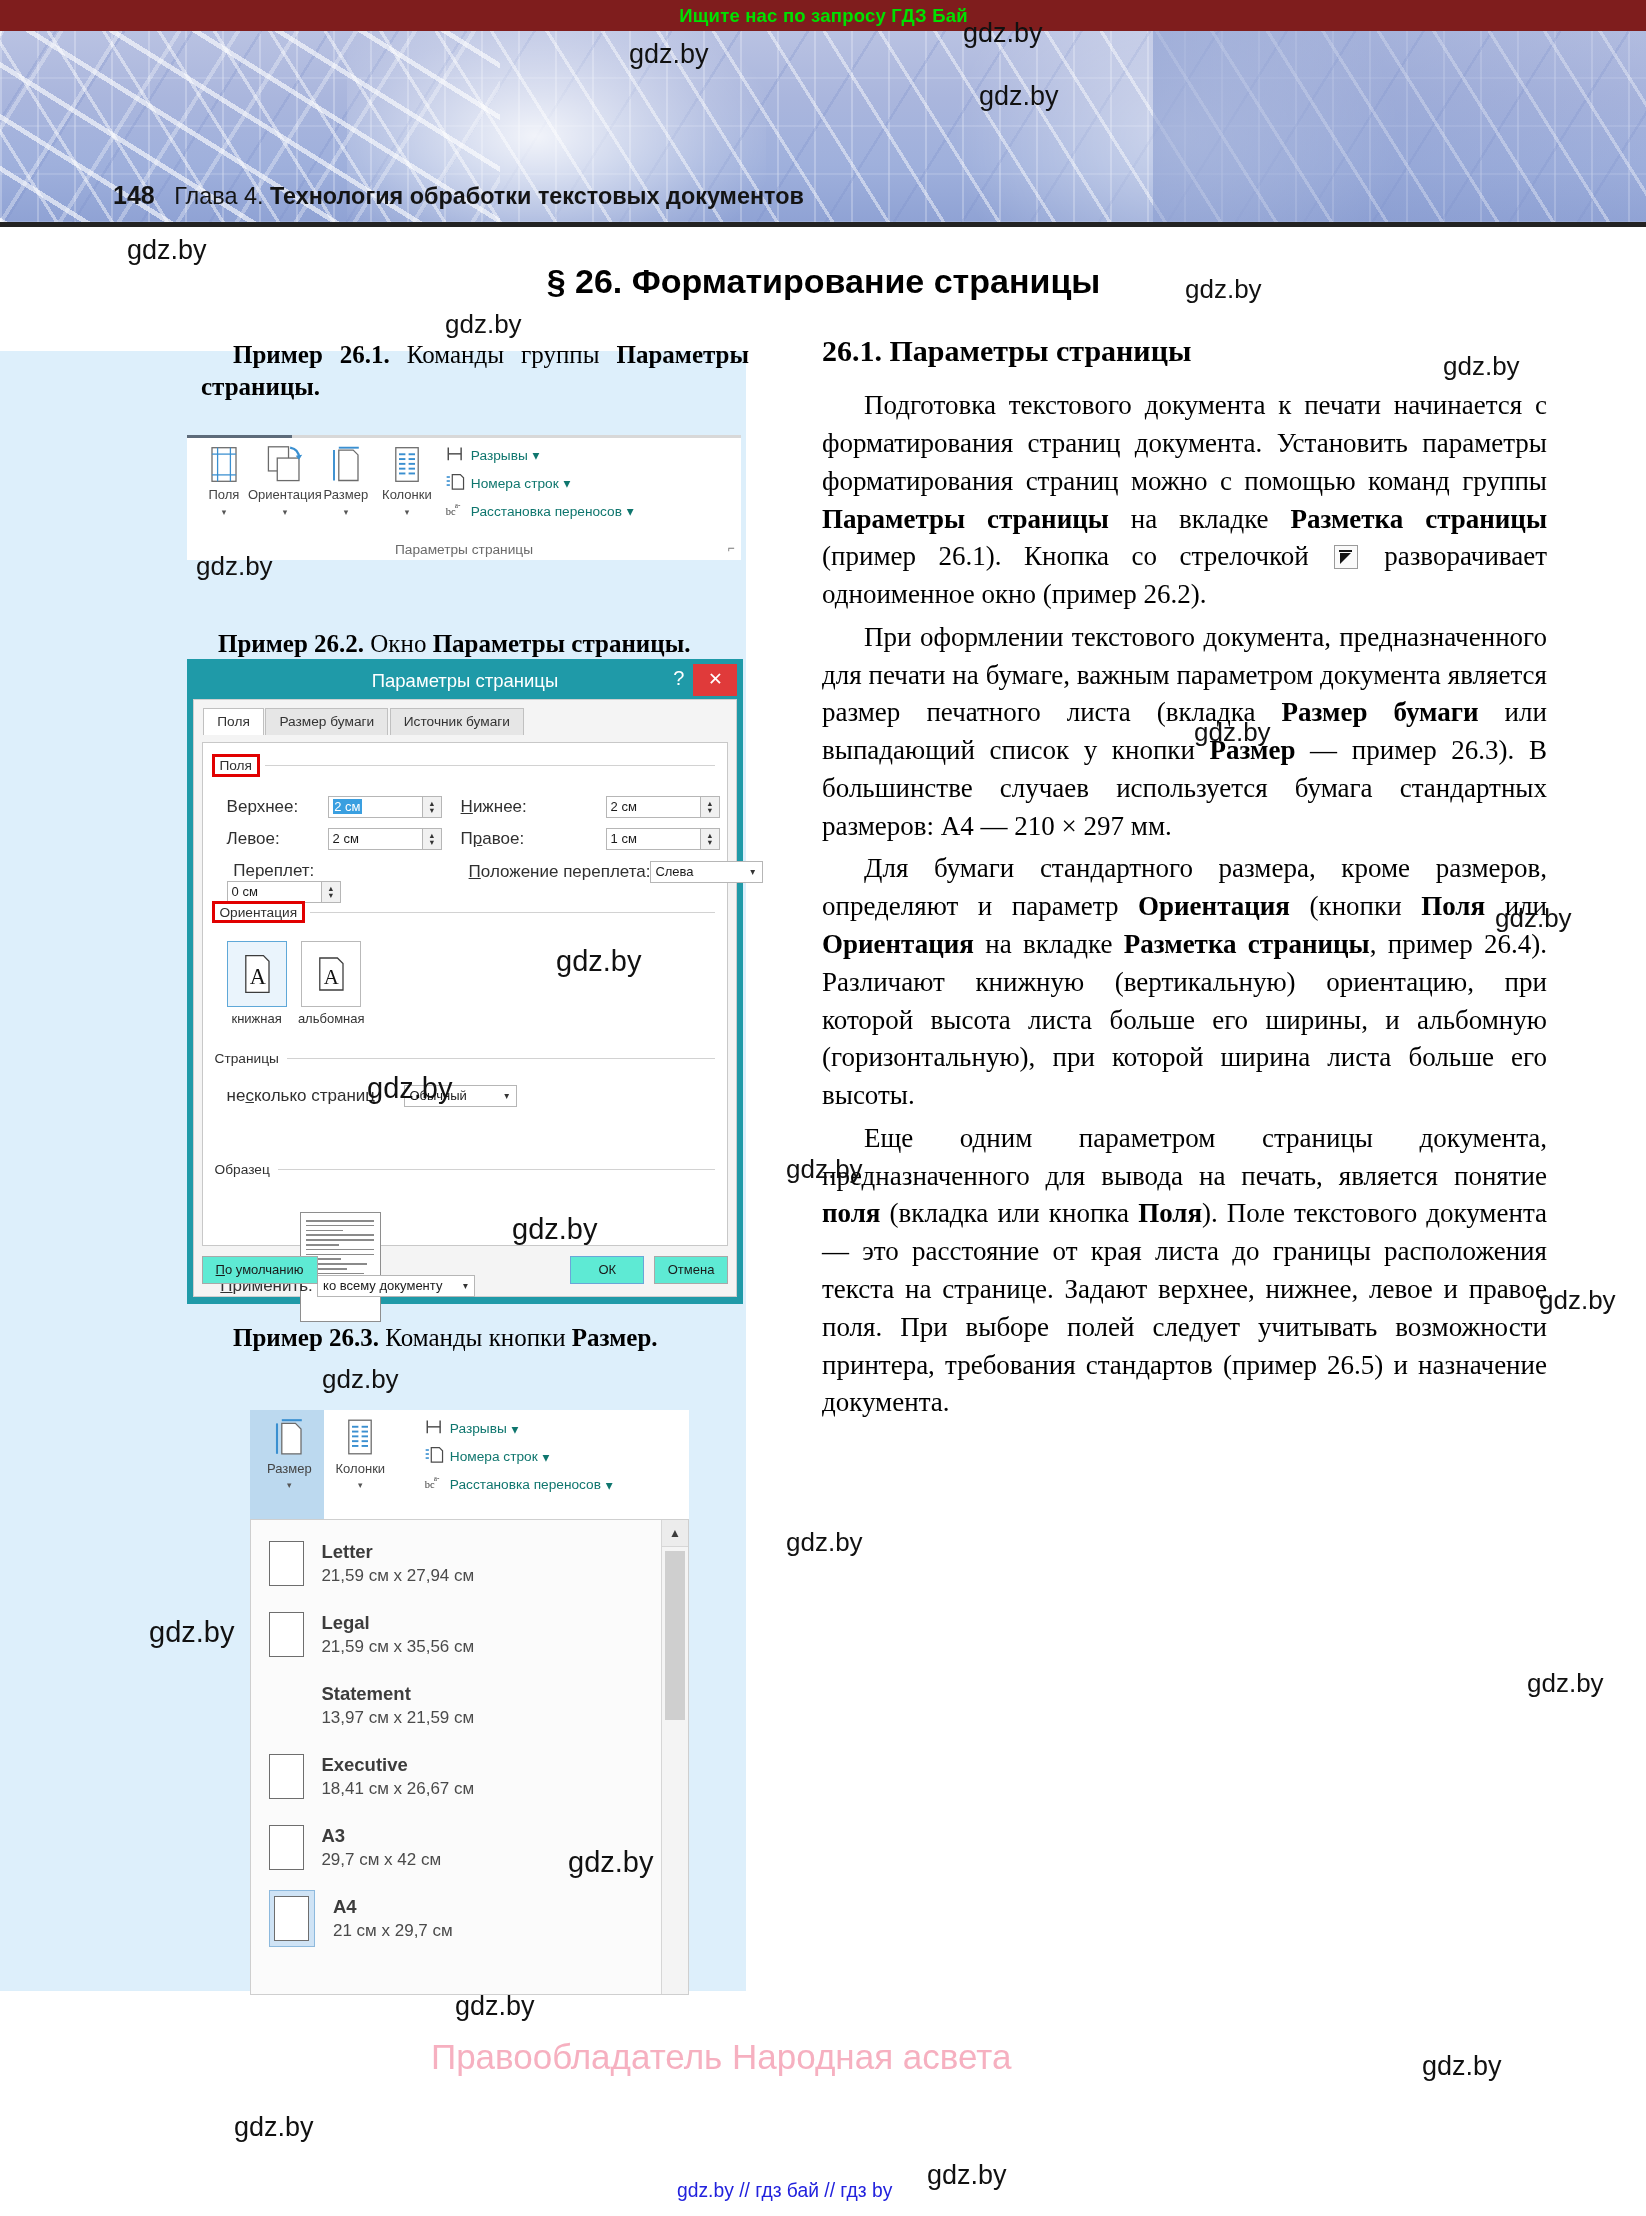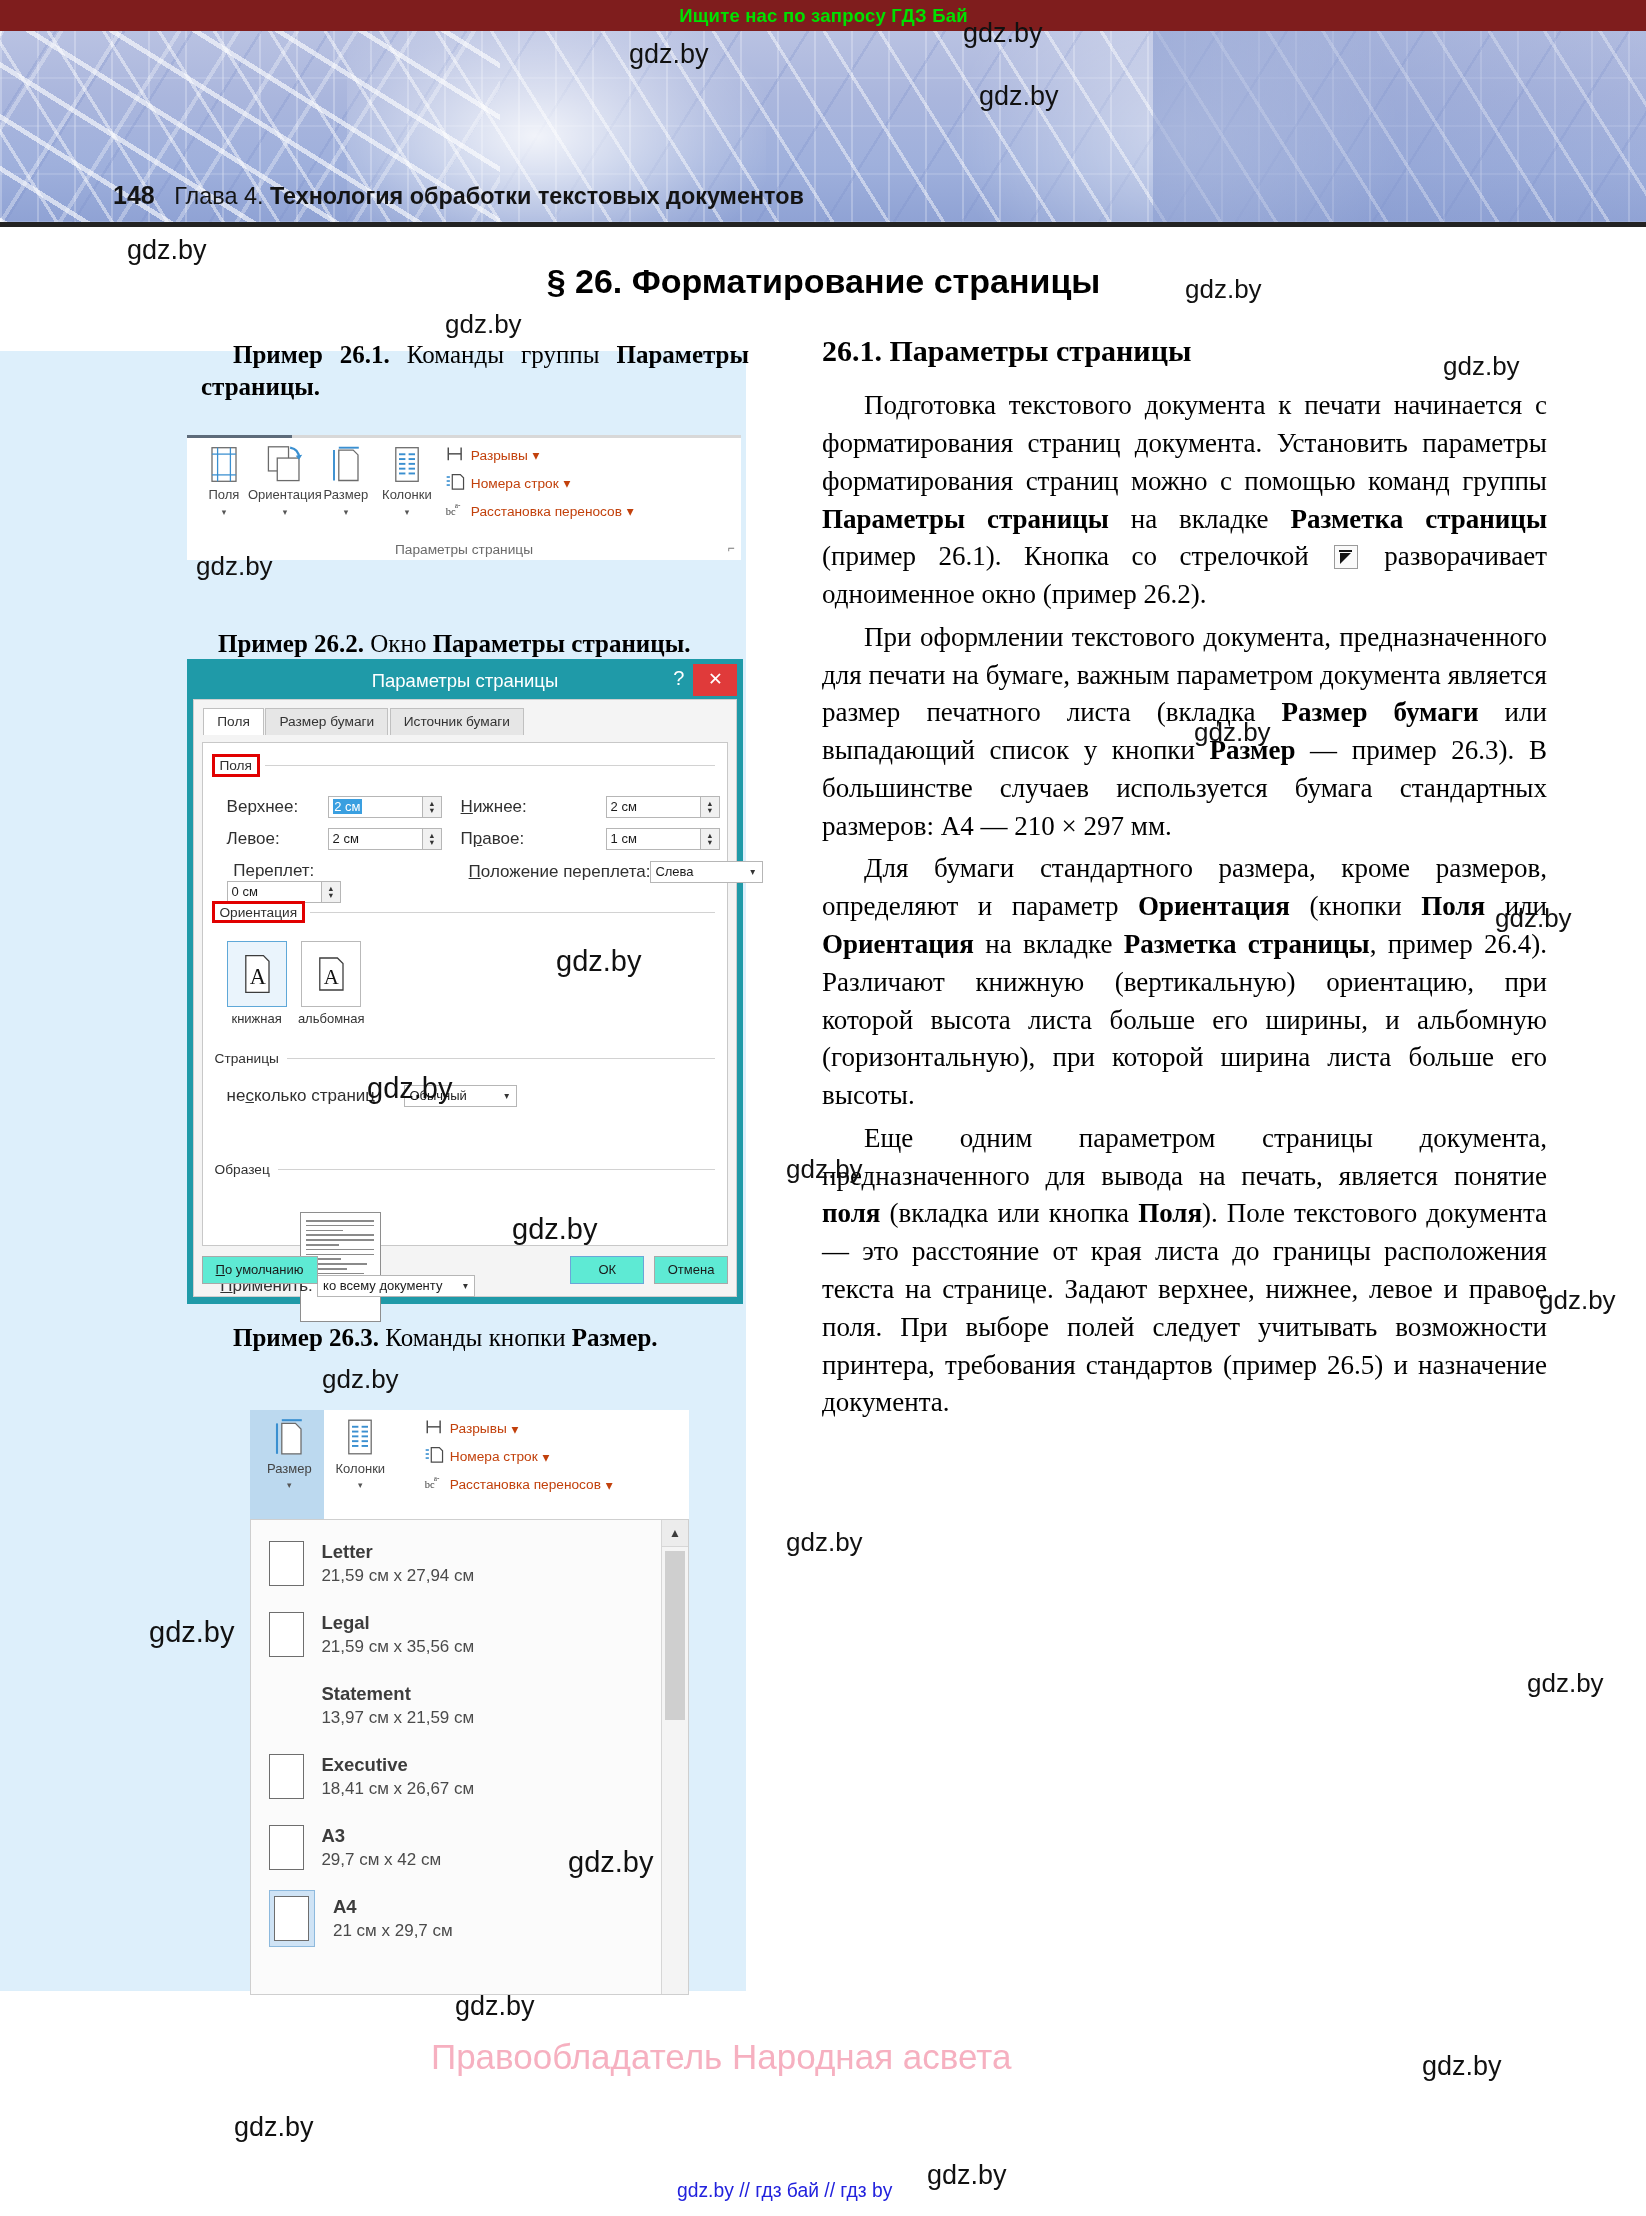--- a/index.html
+++ b/index.html
@@ -110,21 +110,21 @@
   .rib-btn{ width:61px; display:flex; flex-direction:column; align-items:center; }
   .rib-ico{ height:42px; display:flex; align-items:center; justify-content:center; }
   .rib-lab{
     font-family:"Liberation Sans", sans-serif; font-size:13px; color:#444;
     margin-top:2.4px; white-space:nowrap;
   }
   .rib-caret{ font-size:8.9px; color:#555; line-height:1; margin-top:5.6px; }
   .rib-small{ position:absolute; left:258px; top:6.4px; }
   .rib-small-row{ display:flex; align-items:center; height:28px; }
   .rib-small-lab{
-    font-family:"Liberation Sans", sans-serif; font-size:13.7px; color:#c2410c; margin-left:4.8px; white-space:nowrap;
+    font-family:"Liberation Sans", sans-serif; font-size:13.7px; color:#0f766e; margin-left:4.8px; white-space:nowrap;
   }
   .rib-group-label{
     position:absolute; left:0; bottom:3.2px; width:100%; text-align:center;
     font-family:"Liberation Sans", sans-serif; font-size:13.7px; color:#6a6a6a;
   }
   .rib-dialog-launcher{
     position:absolute; right:6.4px; bottom:4.8px;
     font-family:"Liberation Sans", sans-serif; font-size:12px; color:#7a7a7a;
   }
 

